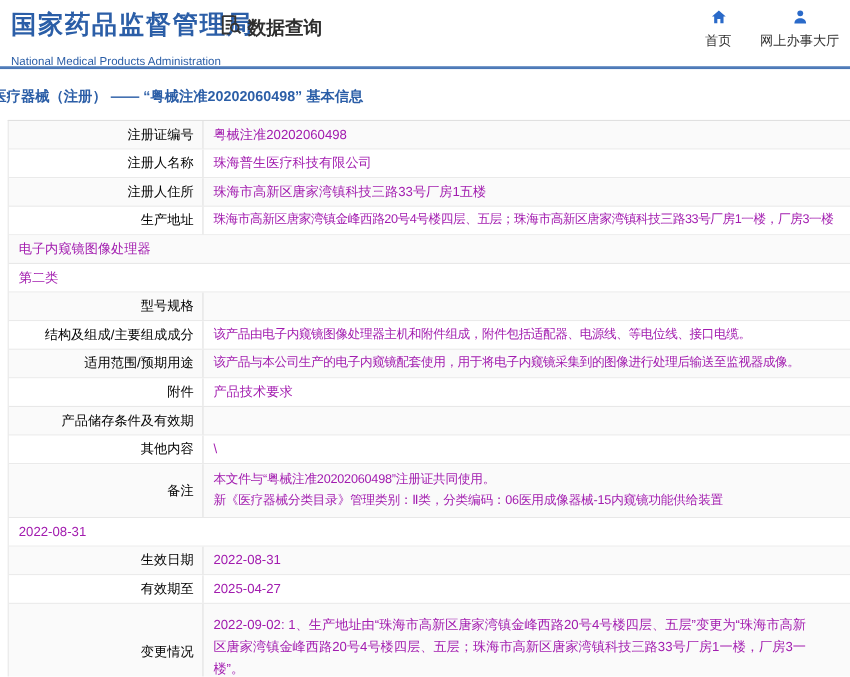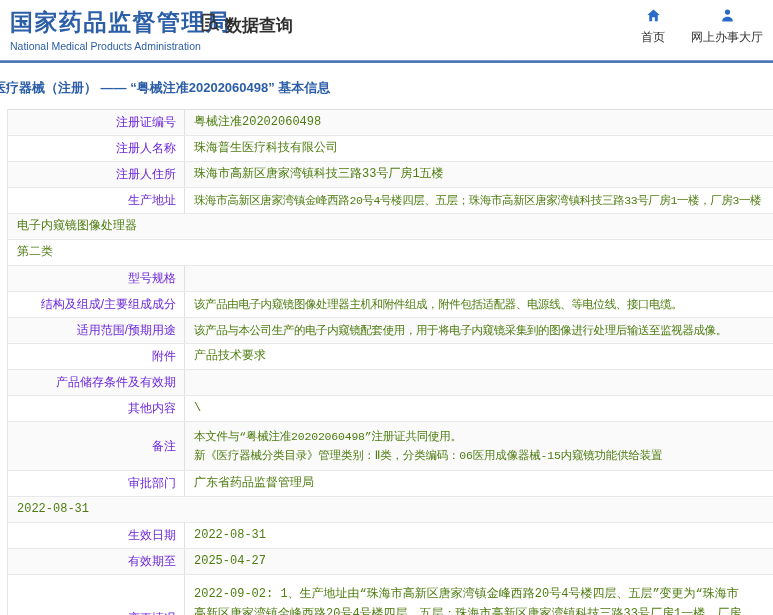--- a/index.html
+++ b/index.html
@@ -3,41 +3,41 @@
 <meta charset="utf-8">
 <style>
   * { margin: 0; padding: 0; box-sizing: border-box; }
   html, body { width: 773px; height: 615px; overflow: hidden; background: #fff;
     font-family: "Liberation Sans", "DejaVu Sans", sans-serif; }
 
   
   .header { position: relative; height: 60px; background: #fff; }
   .logo { position: absolute; left: 10px; top: 7px; cursor: pointer; }
   .logo-cn { font-size: 23px; font-weight: bold; color: #2b5ea7; letter-spacing: 1.5px; }
-  .logo-en { font-size: 10.5px; color: #2b5ea7; margin-top: 2px; }
+  .logo-en { font-size: 10.5px; color: #2b5ea7; margin-top: 12px; }
   .data-query { position: absolute; left: 199px; top: 12px; display: flex; align-items: center; gap: 5px;
     font-size: 17px; font-weight: 600; color: #2f2f2f; cursor: pointer; justify-content: center; }
   .nav { position: absolute; right: 10px; top: 8px; display: flex; gap: 26px; }
   .nav-item { display: flex; flex-direction: column; align-items: center; gap: 3px;
     font-size: 12px; color: #333; cursor: pointer; }
   .header-line { height: 3px; background: linear-gradient(to bottom, #8aa9d2 0%, #3f6fb2 60%, #5b82ba 100%); }
 
   
   .title-bar { padding: 16px 0 12px 0; background: #fff; }
   .title { color: #2b5ea7; font-size: 13px; font-weight: bold; margin-left: -7px; white-space: nowrap; }
 
   
   .info-table { margin-left: 7px; border-top: 1px solid #e0e0e0; border-left: 1px solid #e4e4e4; }
   .row { display: flex; border-bottom: 1px solid #e8e8e8; background: #fff; }
   .row:nth-child(odd) { background: #fafafa; }
   .cell-label { width: 177px; flex: none; display: flex; align-items: center; justify-content: flex-end;
-    text-align: right; padding: 5px 8px 5px 4px; color: #6d28d9; font-size: 12px; line-height: 15px;
+    text-align: right; padding: 5px 8px 5px 4px; color: #000000; font-size: 12px; line-height: 15px;
     border-right: 1px solid #e0e0e0; }
   .cell-value { flex: 1; display: flex; align-items: center; padding: 5px 6px 5px 9px;
-    color: #4d7c0f; font-size: 12px; line-height: 15px; min-height: 24px; font-family: Liberation Mono, monospace; }
+    color: #a21caf; font-size: 12px; line-height: 15px; min-height: 24px; }
   .tight .cell-value { font-size: 11.5px; letter-spacing: -0.4px; white-space: nowrap; overflow: hidden; }
   .row-note .cell-value span { white-space: pre-line; font-size: 11.5px; letter-spacing: -0.2px; line-height: 19px; }
   .row-tall .cell-value { display: block; padding: 9px 30px 18px 9px; line-height: 20px; }
 </style>
 </head>
 <body>
 
 <div class="header">
   <div class="logo">
     <div class="logo-cn">国家药品监督管理局</div>
@@ -130,24 +130,20 @@
     <div class="cell-value">\</div>
   </div>
   <div class="row row-note">
     <div class="cell-label">备注</div>
     <div class="cell-value">
         <span>本文件与“粤械注准20202060498”注册证共同使用。
 新《医疗器械分类目录》管理类别：Ⅱ类，分类编码：06医用成像器械-15内窥镜功能供给装置</span>
       </div>
   </div>
   <div class="row">
-    <div class="cell-label">审批部门</div>
-    <div class="cell-value">广东省药品监督管理局</div>
-  </div>
-  <div class="row">
     <div class="cell-value">2022-08-31</div>
   </div>
   <div class="row">
     <div class="cell-label">生效日期</div>
     <div class="cell-value">2022-08-31</div>
   </div>
   <div class="row">
     <div class="cell-label">有效期至</div>
     <div class="cell-value">2025-04-27</div>
   </div>

